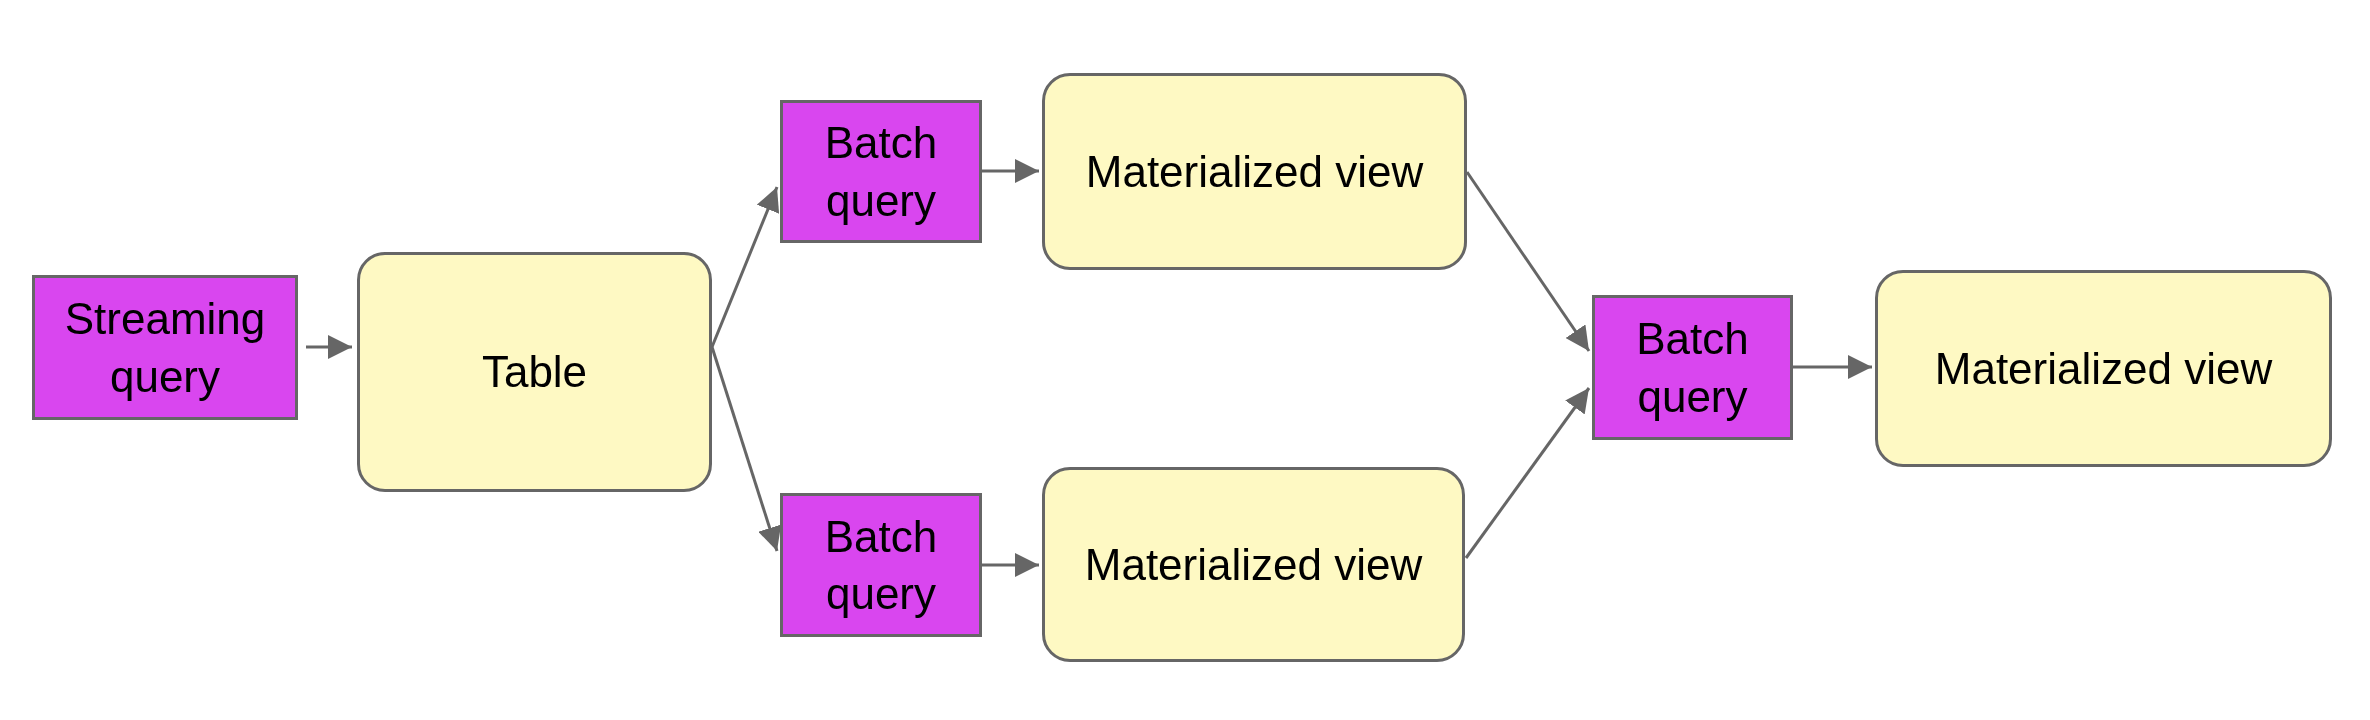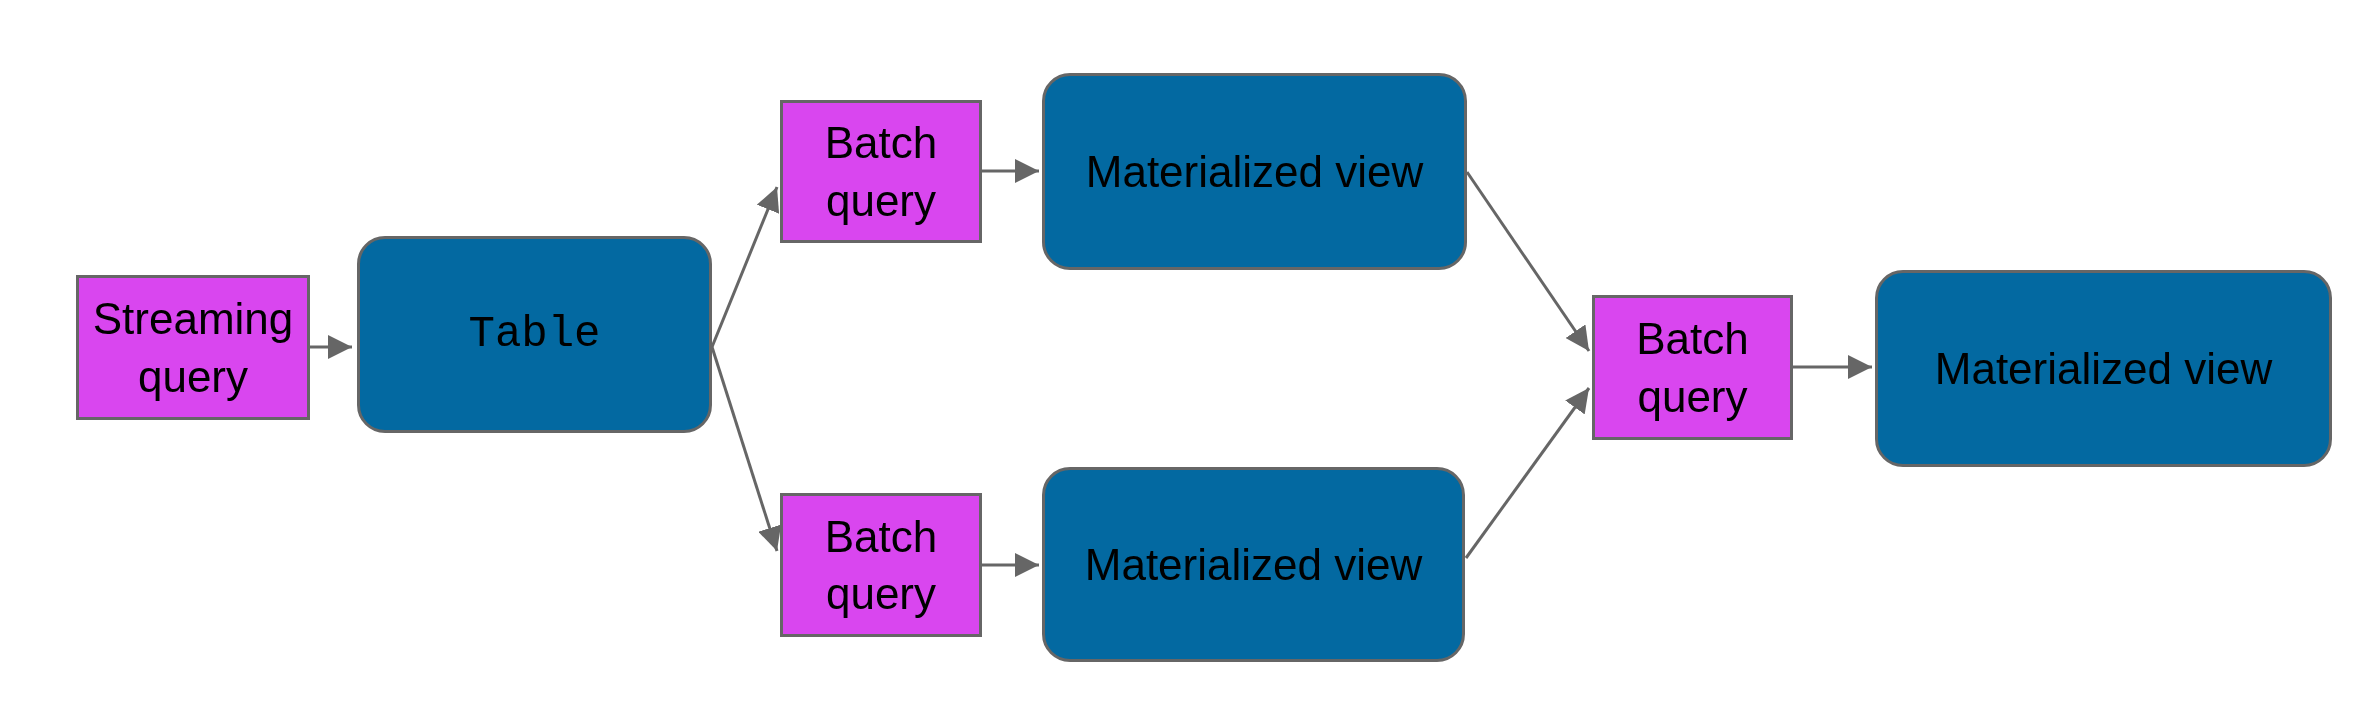--- a/index.html
+++ b/index.html
@@ -33,27 +33,27 @@
     line-height: 1.3;
     color: #000000;
     padding: 4px 10px;
   }
   .node.query {
     background: #d946ef;
     border: 3px solid #666666;
     border-radius: 0;
   }
   .node.store {
-    background: #0369a1;
+    background: #fef9c3;
     border: 3px solid #666666;
     border-radius: 28px;
   }
   
-  #n-streaming   { left: 32px;   top: 275px; width: 234px; height: 145px; margin-left: 44px; }
-  #n-table       { left: 357px;  top: 236px; width: 355px; height: 197px; font-family: Liberation Mono, monospace; }
+  #n-streaming   { left: 32px;   top: 275px; width: 266px; height: 145px; }
+  #n-table       { left: 357px;  top: 252px; width: 355px; height: 240px; }
   #n-batch-top   { left: 780px;  top: 100px; width: 202px; height: 143px; }
   #n-mv-top      { left: 1042px; top: 73px;  width: 425px; height: 197px; }
   #n-batch-bot   { left: 780px;  top: 493px; width: 202px; height: 144px; }
   #n-mv-bot      { left: 1042px; top: 467px; width: 423px; height: 195px; }
   #n-batch-right { left: 1592px; top: 295px; width: 201px; height: 145px; }
   #n-mv-right    { left: 1875px; top: 270px; width: 457px; height: 197px; }
 </style>
 </head>
 <body>
 

